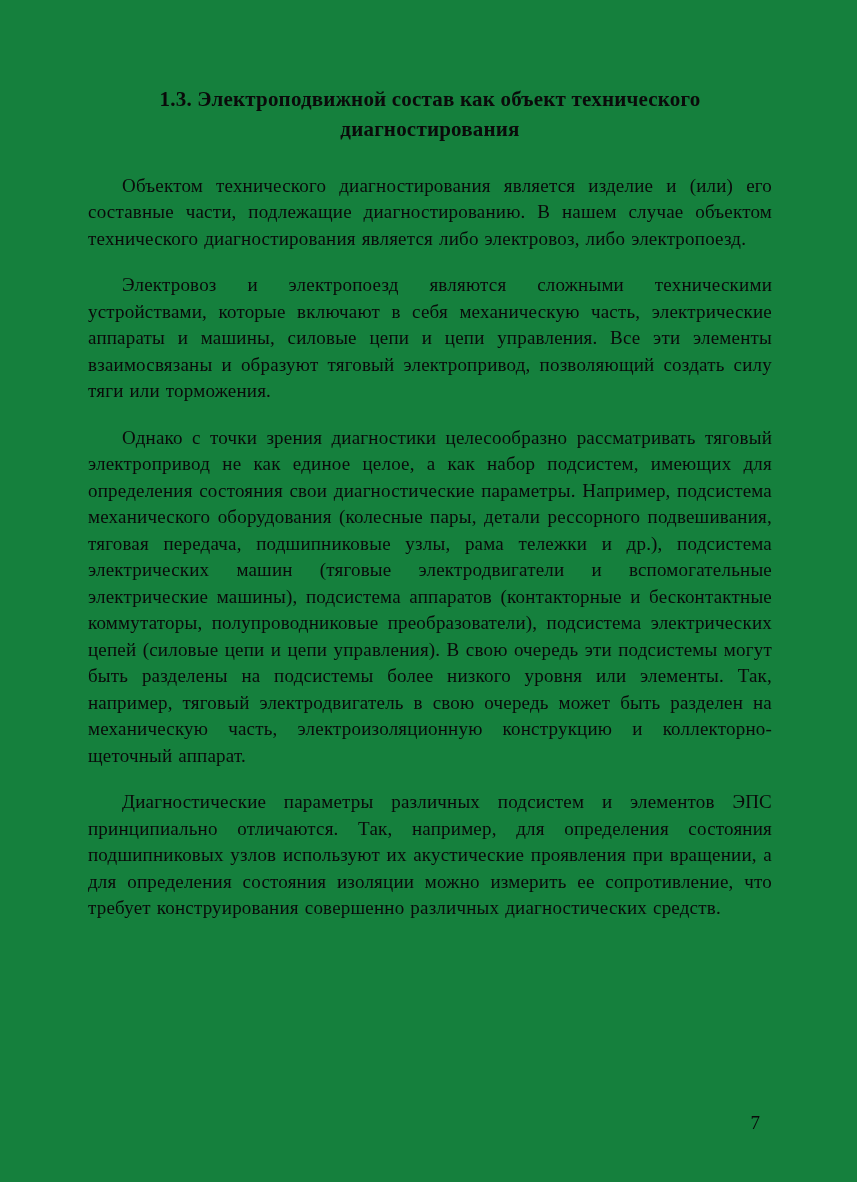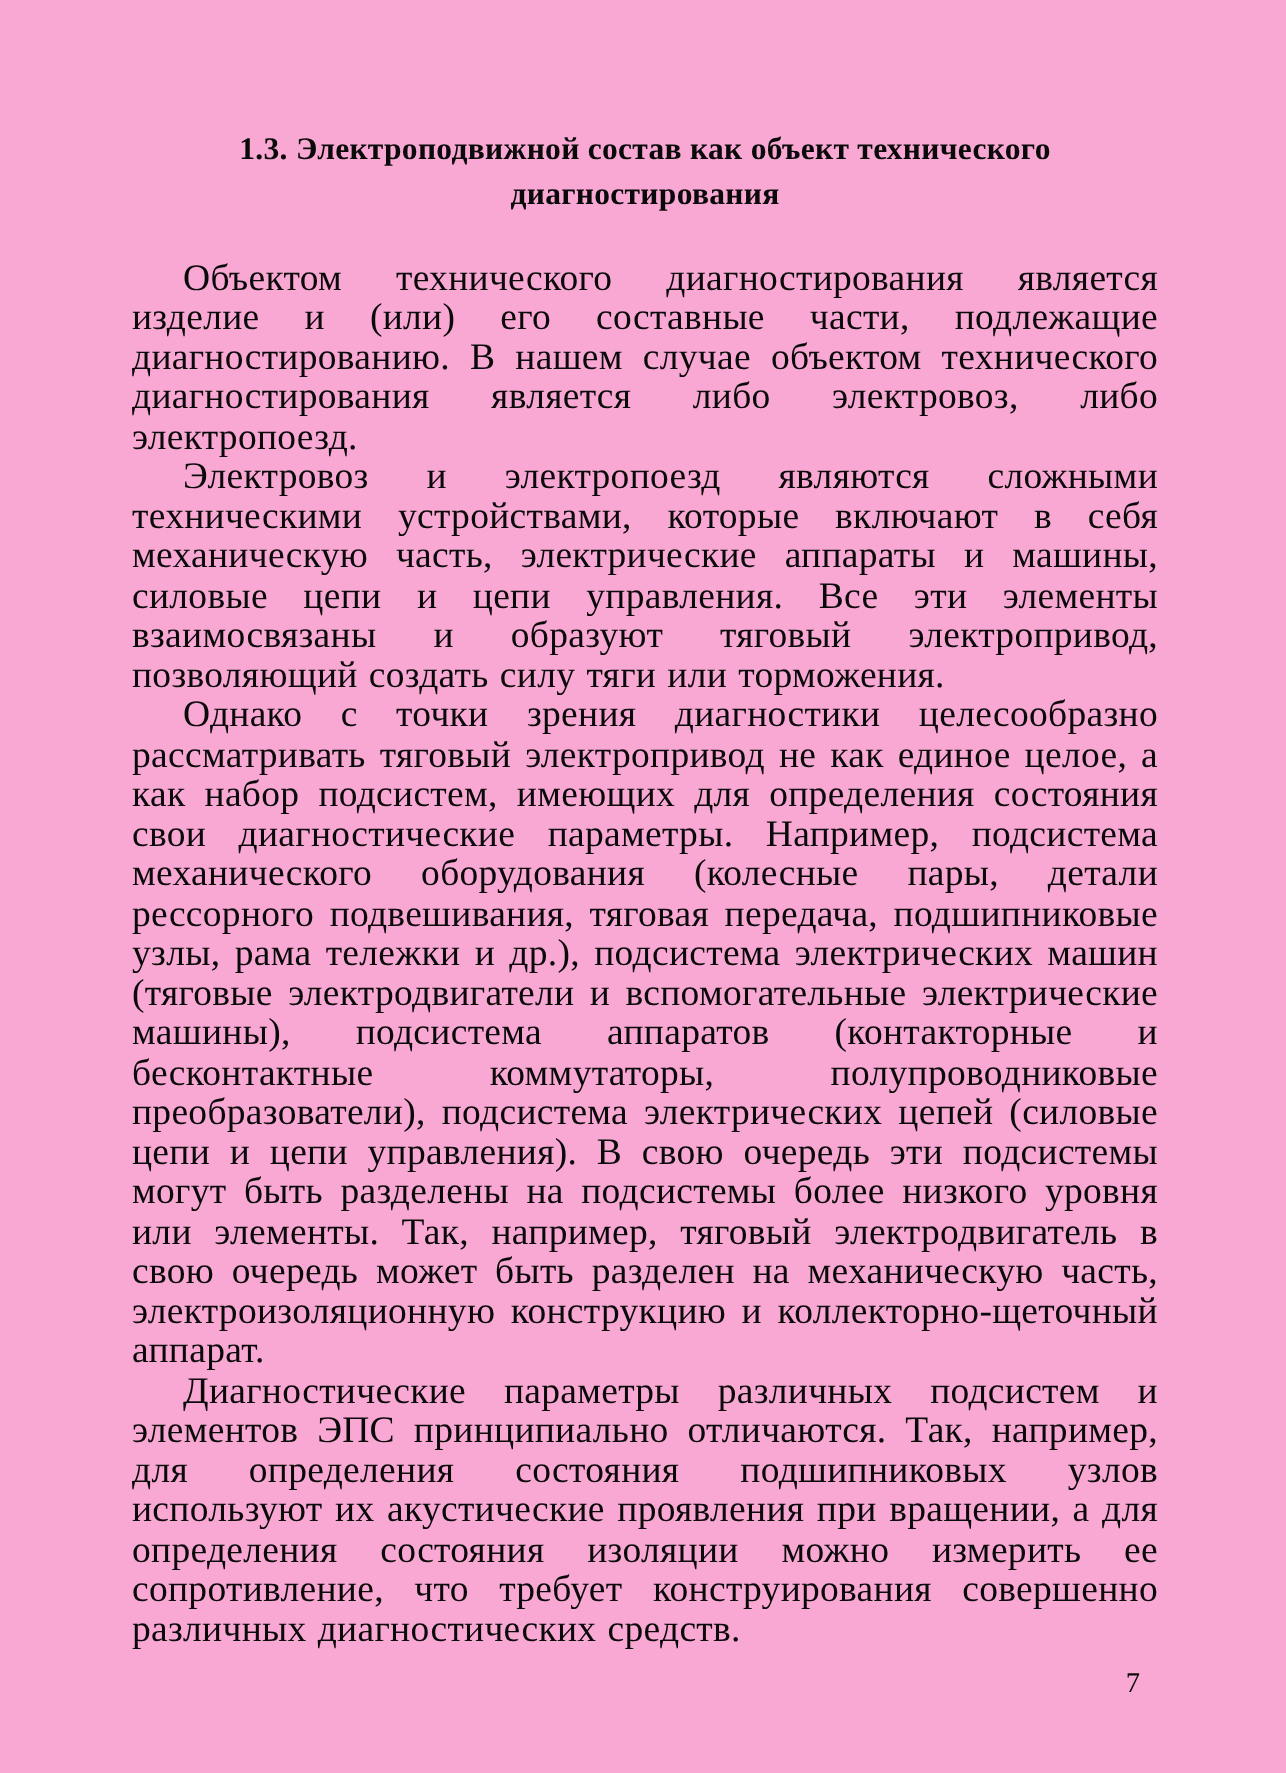--- a/index.html
+++ b/index.html
@@ -5,21 +5,21 @@
     * { margin: 0; padding: 0; box-sizing: border-box; }
 
     html, body {
       background: #ffffff;
     }
 
     .page {
       position: relative;
       width: 857px;
       height: 1182px;
-      background: #f9a8d4;
+      background: #15803d;
       font-family: "Liberation Serif", "DejaVu Serif", serif;
       color: #0a0a0a;
       overflow: hidden;
     }
 
     .content {
       position: absolute;
       top: 84px;
       left: 88px;
       width: 684px;
@@ -28,26 +28,27 @@
     .heading {
       font-size: 21px;
       font-weight: bold;
       text-align: center;
       line-height: 1.45;
       margin-bottom: 28px;
       letter-spacing: 0.2px;
     }
 
     .body-text p {
-      font-size: 25px;
+      font-size: 19px;
       line-height: 26.5px;
       text-align: justify;
       text-indent: 34px;
       letter-spacing: 0.2px;
       word-spacing: 1px;
+      margin-top: 20px;
     }
 
     .page-number {
       position: absolute;
       right: 97px;
       bottom: 48px;
       font-size: 19px;
       color: #0a0a0a;
     }
   </style>

